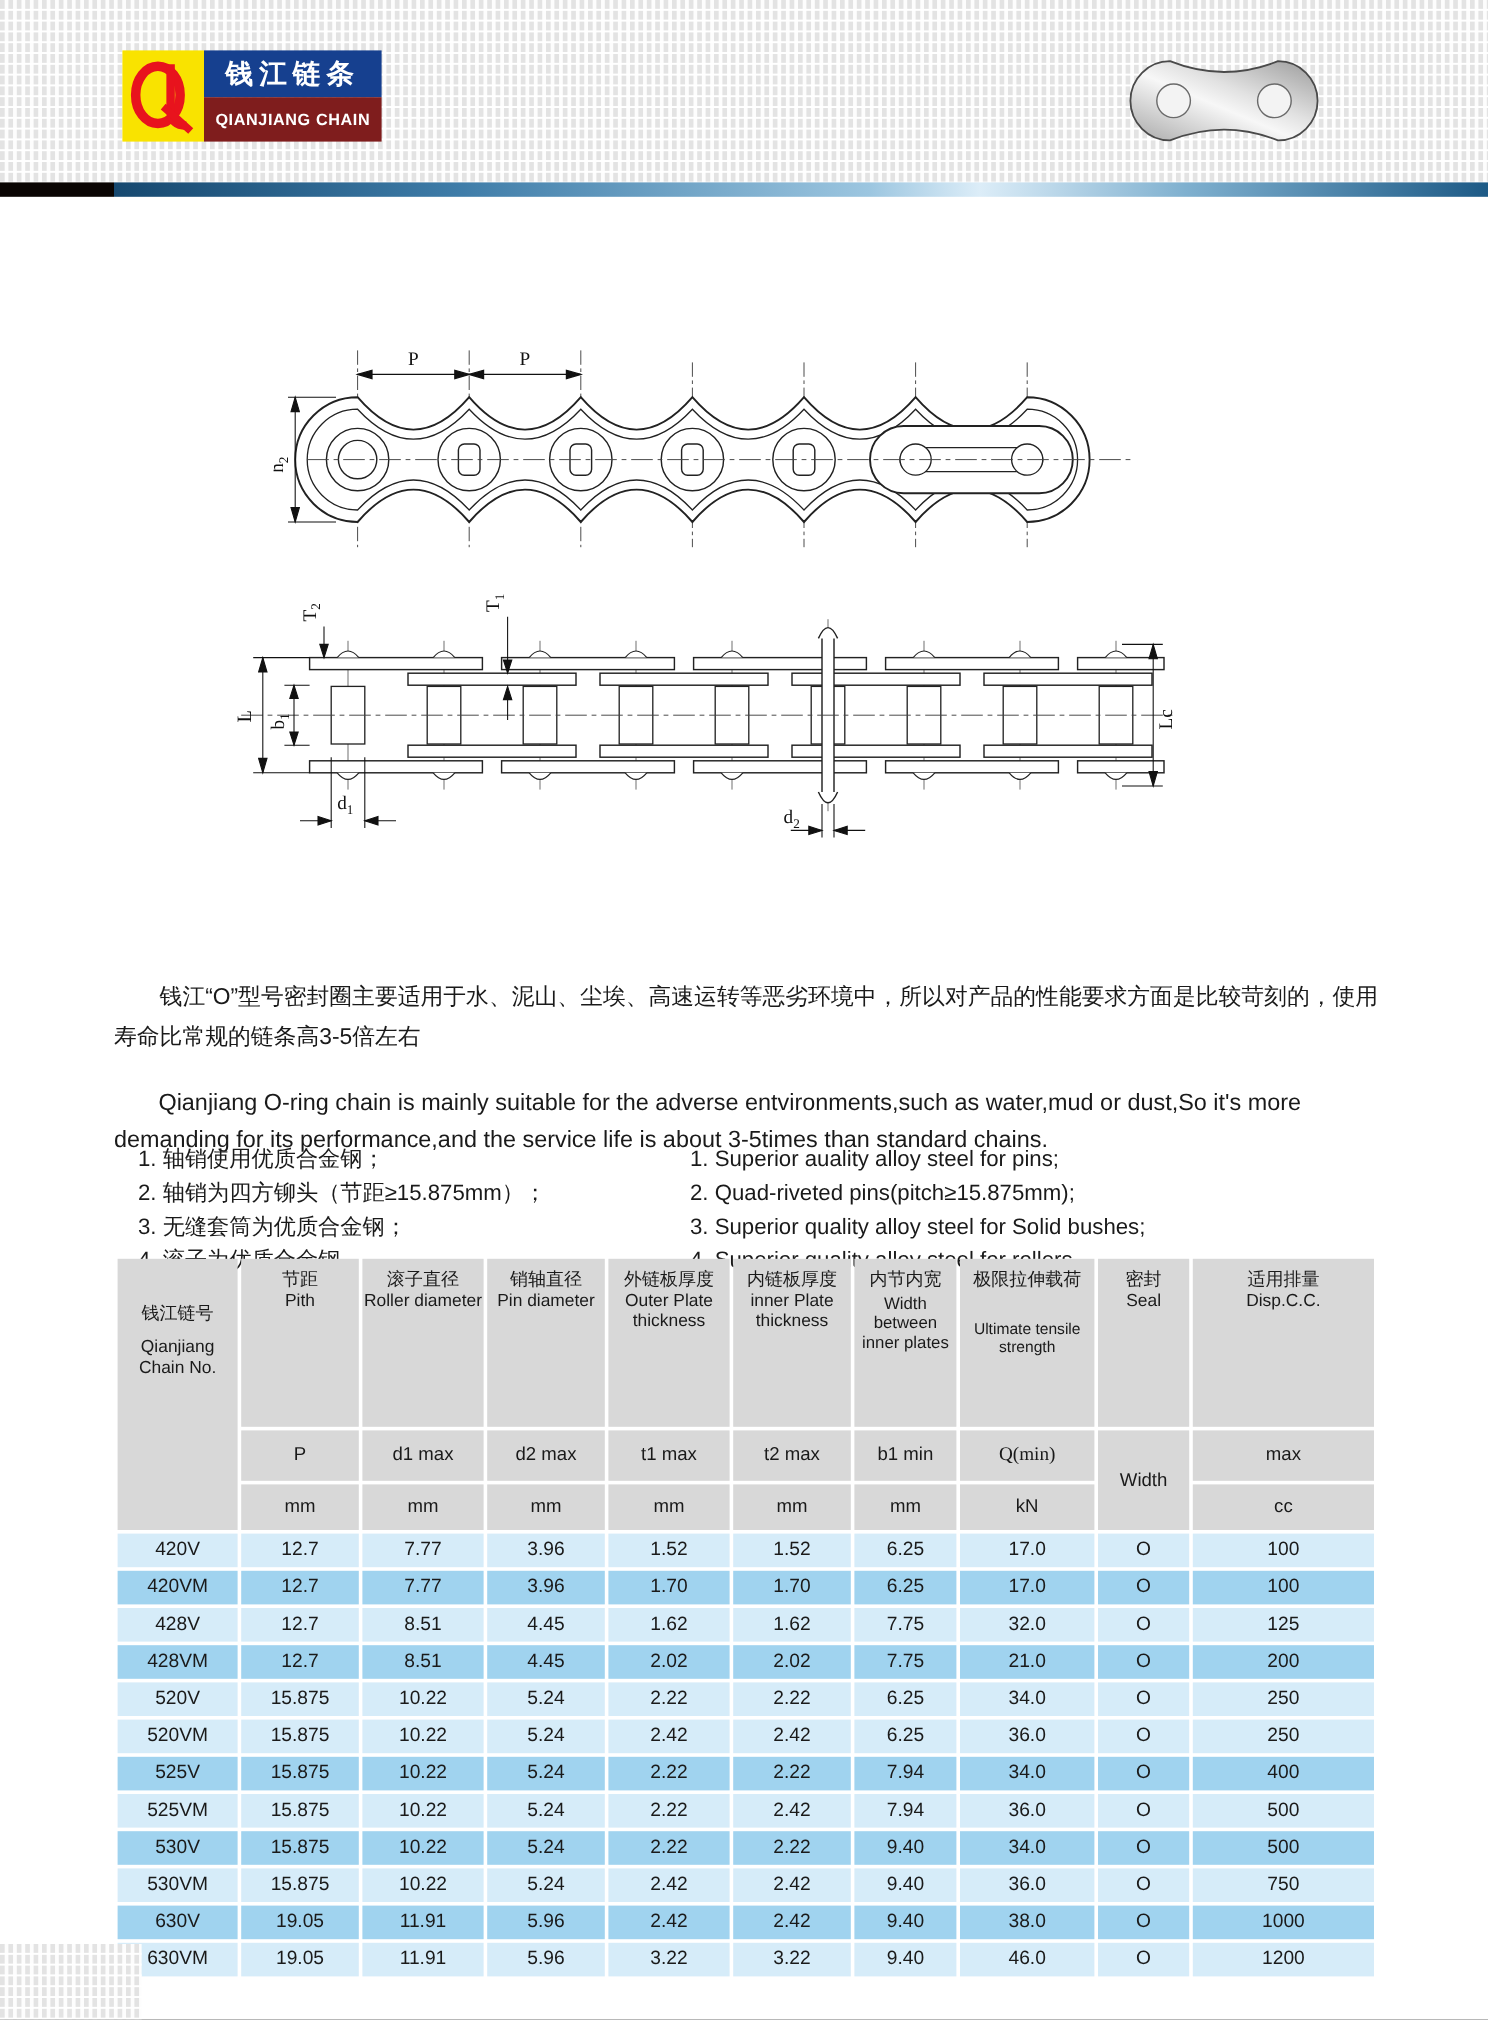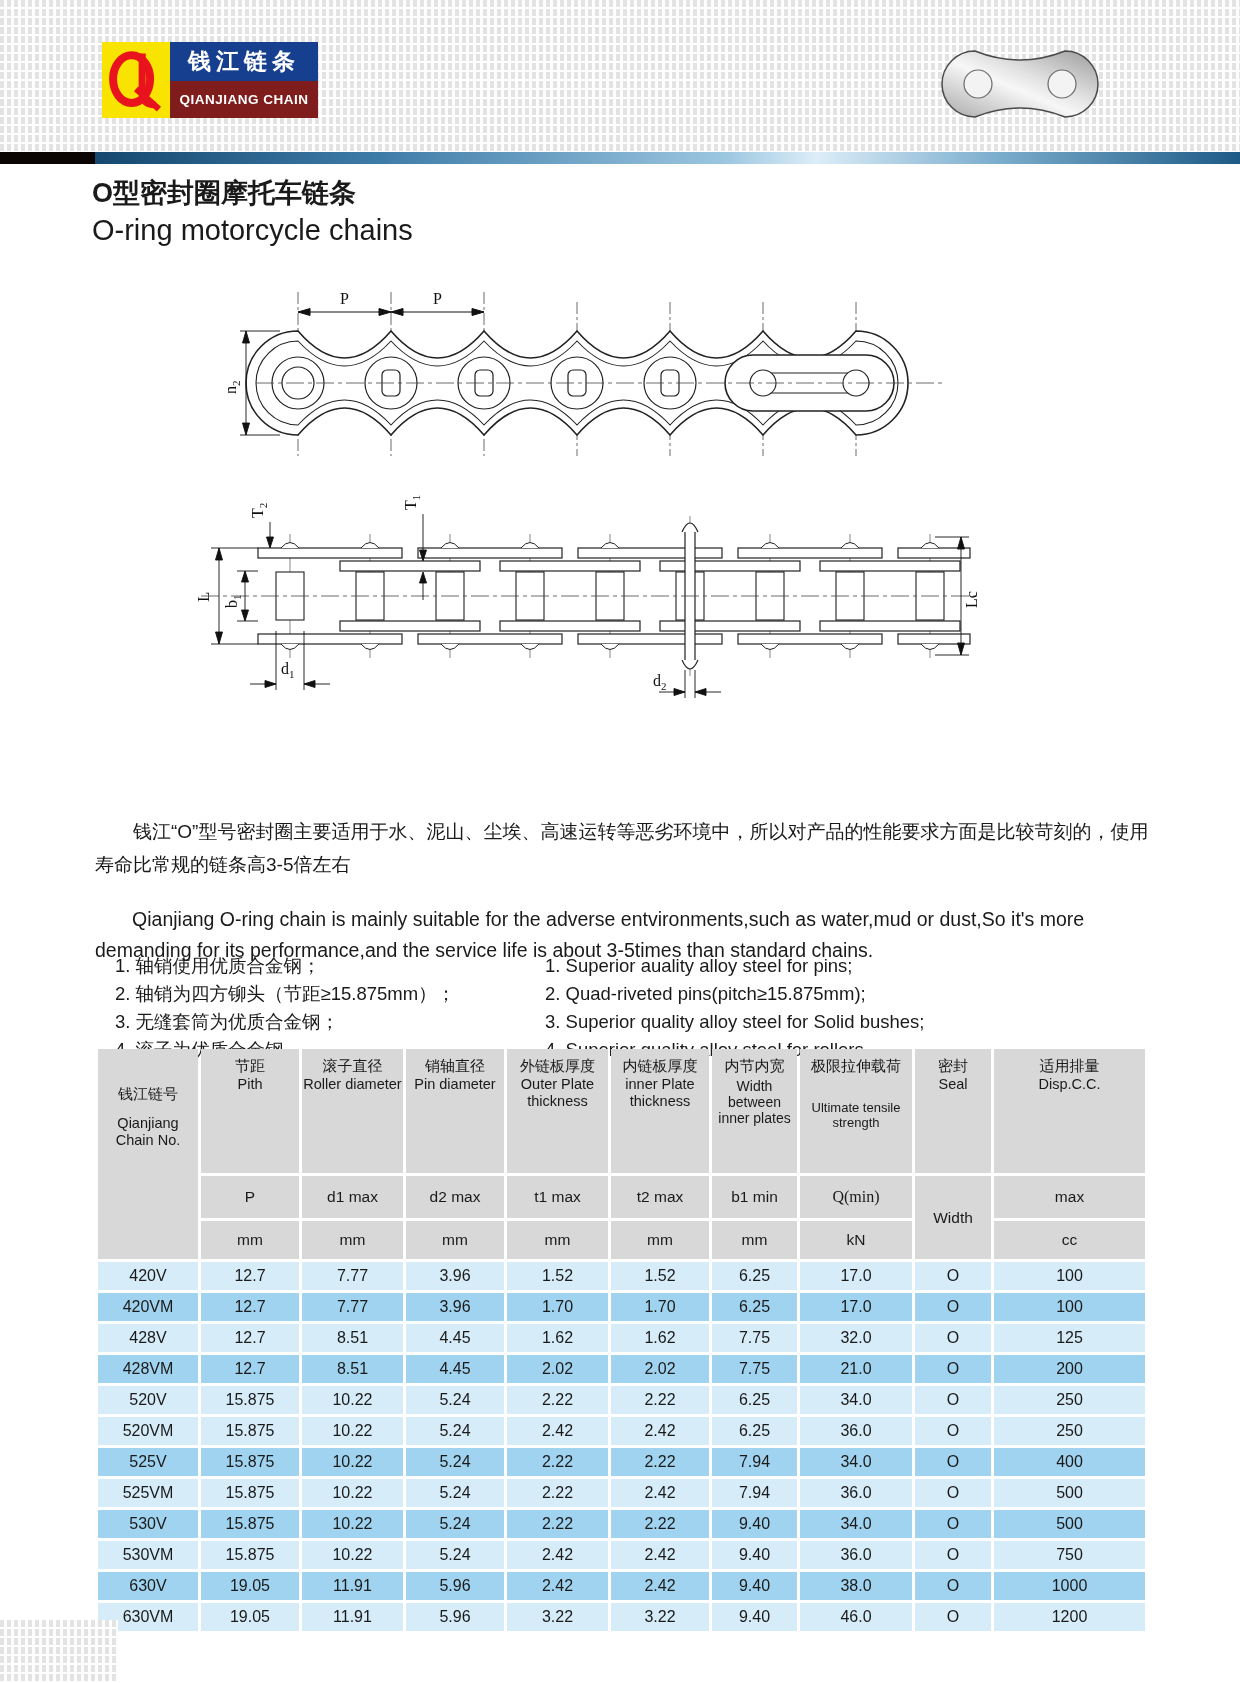--- a/index.html
+++ b/index.html
@@ -27,32 +27,32 @@
   .divider-bar{position:absolute;left:0;top:152px;width:1240px;height:12px;display:flex;}
   .divider-black{width:95px;height:12px;background:#0a0503;}
   .divider-blue{flex:1;height:12px;background:linear-gradient(90deg,#16486f 0%,#3e7ca8 25%,#9cc6e0 55%,#dcedf8 63%,#7fb0cf 78%,#1d5a86 100%);}
   .title-block{position:absolute;left:92px;top:176px;}
   .title-cn{font-size:27px;font-weight:bold;line-height:34px;}
   .title-en{font-size:29px;font-weight:400;line-height:40px;}
   .diag{position:absolute;}
   .diag text{font-family:"Liberation Serif",serif;fill:#111;}
   .intro-cn{position:absolute;left:95px;top:796px;width:1058px;font-size:19px;line-height:33px;text-indent:2em;}
   .intro-en{position:absolute;left:95px;top:884px;width:1062px;font-size:19.5px;line-height:31px;text-indent:1.9em;}
-  .features{position:absolute;left:115px;top:952px;width:1020px;display:flex;}
+  .features{position:absolute;left:115px;top:952px;width:1020px;display:flex;justify-content:space-between;}
   .features ul{list-style:none;margin:0;padding:0;}
   .features li{font-size:18.5px;line-height:28px;}
   .features .f-cn{width:430px;}
   .features .f-en{width:560px;}
   table.spec{
     position:absolute;left:95px;top:1046px;width:1053px;
     border-collapse:separate;border-spacing:3px;table-layout:fixed;
   }
   table.spec th,table.spec td{padding:0;text-align:center;vertical-align:middle;font-weight:normal;overflow:hidden;}
   table.spec thead th{background:#d8d8d8;}
-  table.spec .h1{height:124px;vertical-align:top;}
+  table.spec .h1{height:140px;vertical-align:top;}
   table.spec .h1 .cn{font-size:15px;margin-top:8px;}
   table.spec .h1 .en{font-size:14.5px;line-height:17px;margin-top:0;}
   table.spec .h1.c7 .en{margin-top:2px;font-size:14px;line-height:16px;}
   table.spec .h1.c8 .en{margin-top:24px;font-size:13px;line-height:15px;}
   table.spec .h1.c1 .cn{margin-top:36px;}
   table.spec .h1.c1 .en{margin-top:11px;}
   table.spec .h2{height:42px;font-size:15.5px;}
   table.spec .h3{height:38px;font-size:15.5px;}
   table.spec .serif{font-family:"Liberation Serif",serif;font-size:16px;}
   table.spec tbody td{height:28px;font-size:16px;}
@@ -93,24 +93,20 @@
     <path d="M 35 2 Q 80 20 125 2 A 33 33 0 0 1 125 68 Q 80 50 35 68 A 33 33 0 0 1 35 2 Z" fill="url(#metal)" stroke="#4a4a4a" stroke-width="1.5"></path>
     <circle cx="38" cy="35" r="14" fill="#f3f3f3" stroke="#6a6a6a" stroke-width="1.2"></circle>
     <circle cx="122" cy="35" r="14" fill="#f3f3f3" stroke="#6a6a6a" stroke-width="1.2"></circle>
   </svg>
 
   <div class="divider-bar">
     <div class="divider-black"></div>
     <div class="divider-blue"></div>
   </div>
 
-  <div class="title-block">
-    <div class="title-cn">O型密封圈摩托车链条</div>
-    <div class="title-en">O-ring motorcycle chains</div>
-  </div>
 
   <svg class="diag" style="left:228px;top:288px;" width="720" height="175" viewBox="0 0 720 175">
 
     <g stroke="#444" stroke-width="0.8" stroke-dasharray="12 3 3 3">
       <line x1="70" y1="4" x2="70" y2="168"></line>
         <line x1="163" y1="4" x2="163" y2="168"></line>
       <line x1="256" y1="4" x2="256" y2="168"></line>
         <line x1="349" y1="14" x2="349" y2="168"></line>
       <line x1="442" y1="14" x2="442" y2="168"></line>
         <line x1="535" y1="14" x2="535" y2="168"></line>

